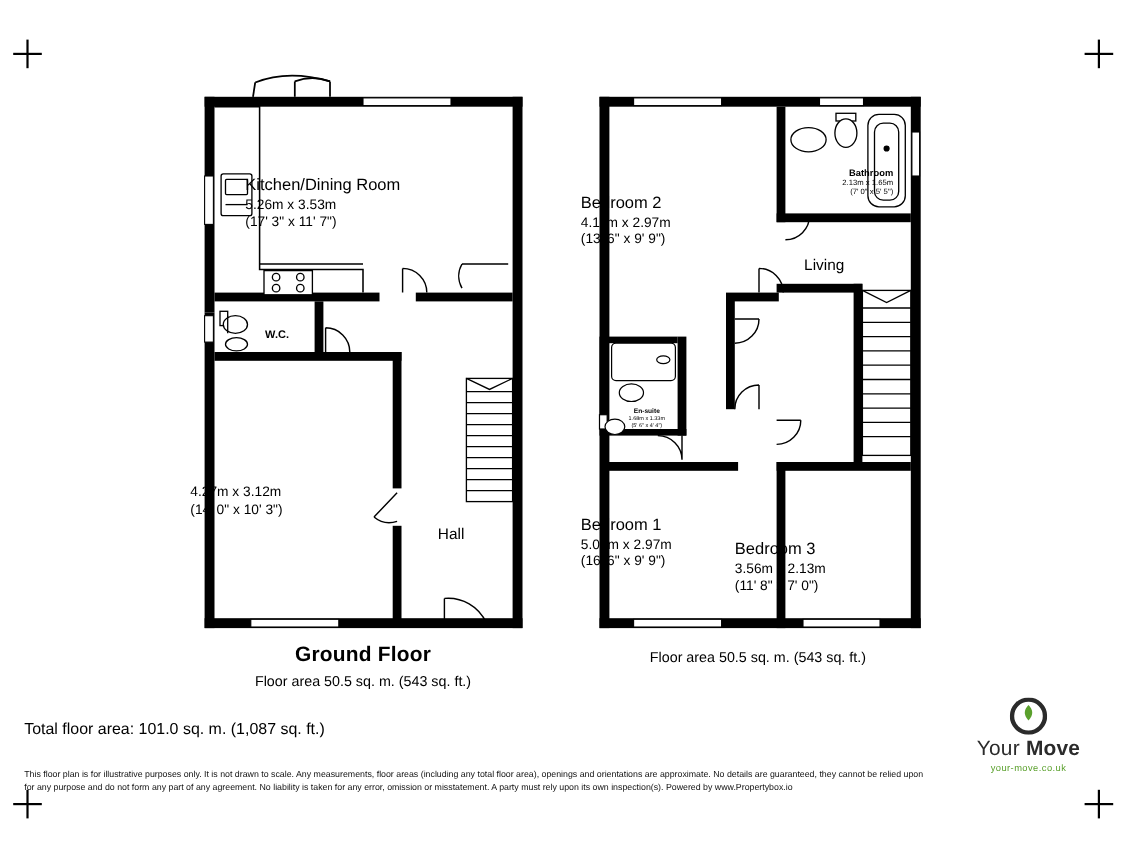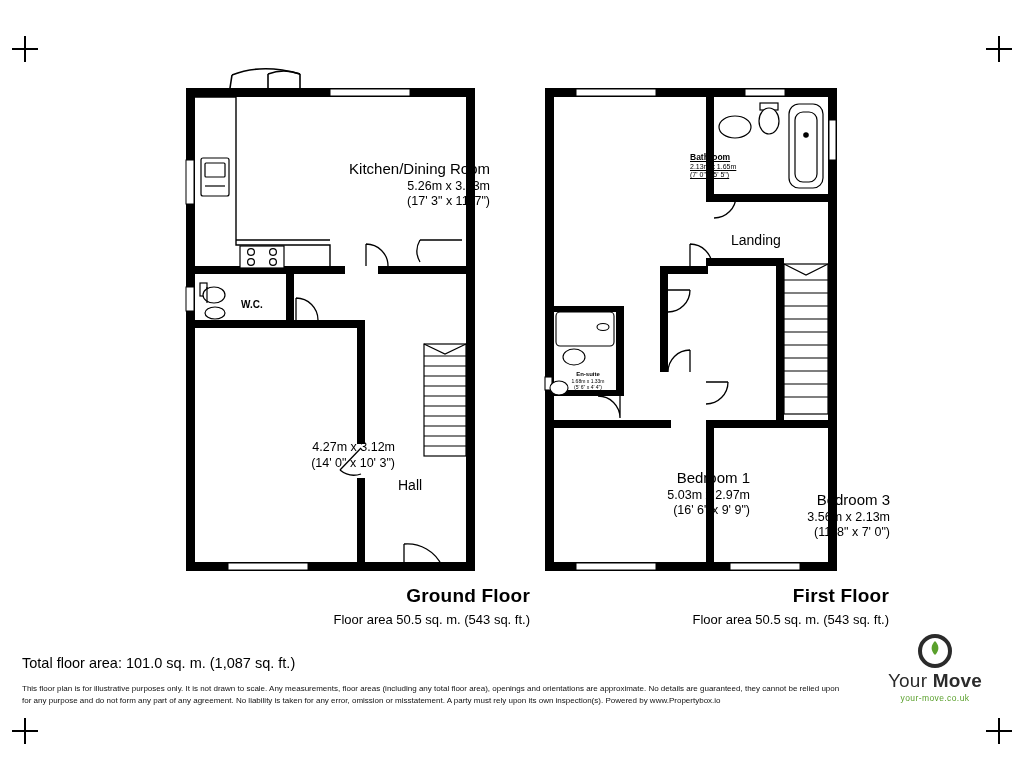--- a/index.html
+++ b/index.html
@@ -42,52 +42,53 @@
   .crop.bl::before { left: 0; bottom: 12px; width: 26px; height: 2px; }
   .crop.bl::after  { left: 12px; bottom: 0; width: 2px; height: 26px; }
   .crop.br { right: 12px; bottom: 24px; }
   .crop.br::before { right: 0; bottom: 12px; width: 26px; height: 2px; }
   .crop.br::after  { right: 12px; bottom: 0; width: 2px; height: 26px; }
 
   .plan-svg { position: absolute; left: 0; top: 0; }
 
   .room-label {
     position: absolute;
-    text-align: right;
+    text-align: left;
     line-height: 1.25;
     white-space: nowrap;
+    padding-left: 23px;
   }
   .room-title { font-size: 15px; }
   .room-dim { font-size: 12.5px; }
   .room-dim2 { font-size: 12.5px; }
 
-  .small-label { position: absolute; text-align: left; line-height: 1.25; white-space: nowrap; text-decoration: underline; }
+  .small-label { position: absolute; text-align: right; line-height: 1.25; white-space: nowrap; }
   .small-title { font-size: 8.5px; font-weight: bold; }
   .small-dim { font-size: 7px; }
 
   .tiny-label { position: absolute; text-align: center; line-height: 1.2; white-space: nowrap; }
   .tiny-title { font-size: 6px; font-weight: bold; }
   .tiny-dim { font-size: 5px; }
 
   .wc-label { position: absolute; font-size: 10px; font-weight: bold; }
   .hall-label { position: absolute; font-size: 14px; text-align: center; }
   .landing-label { position: absolute; font-size: 14px; }
 
-  .floor-caption { position: absolute; text-align: right; width: 400px; }
+  .floor-caption { position: absolute; text-align: center; width: 400px; }
   .floor-name { font-size: 19px; font-weight: bold; letter-spacing: .2px; }
   .floor-area { font-size: 13px; margin-top: 5px; }
 
   .total-area {
     position: absolute;
     left: 22px; top: 655px;
     font-size: 14.5px;
   }
   .disclaimer {
     position: absolute;
-    left: 22px; top: 683px;
+    left: 22px; top: 698px;
     width: 828px;
     font-size: 8px;
     line-height: 1.45;
     color: #111;
     text-align: left;
   }
 
   .logo-box {
     position: absolute;
     right: 18px; top: 634px;
@@ -308,20 +309,25 @@
   </div>
 
   <div class="room-label" style="left:150px; top:440px; width:245px;">
     <div class="room-dim">4.27m x 3.12m</div>
     <div class="room-dim2">(14' 0" x 10' 3")</div>
   </div>
 
   <div class="hall-label" style="left:398px; top:477px;">Hall</div>
   <div class="wc-label" style="left:241px; top:299px;">W.C.</div>
 
+  <div class="room-label" style="left:505px; top:176px; width:245px;">
+    <div class="room-title">Bedroom 2</div>
+    <div class="room-dim">4.11m x 2.97m</div>
+    <div class="room-dim2">(13' 6" x 9' 9")</div>
+  </div>
 
   <div class="room-label" style="left:505px; top:469px; width:245px;">
     <div class="room-title">Bedroom 1</div>
     <div class="room-dim">5.03m x 2.97m</div>
     <div class="room-dim2">(16' 6" x 9' 9")</div>
   </div>
 
   <div class="room-label" style="left:645px; top:448px; width:245px;margin-top:43px;">
     <div class="room-title">Bedroom 3</div>
     <div class="room-dim">3.56m x 2.13m</div>
@@ -333,29 +339,28 @@
     <div class="small-dim">2.13m x 1.65m</div>
     <div class="small-dim">(7' 0" x 5' 5")</div>
   </div>
 
   <div class="tiny-label" style="left:548px; top:371px; width:80px;">
     <div class="tiny-title">En-suite</div>
     <div class="tiny-dim">1.68m x 1.33m</div>
     <div class="tiny-dim">(5' 6" x 4' 4")</div>
   </div>
 
-  <div class="landing-label" style="left:731px; top:232px;">Landing</div>
+  <div class="landing-label" style="left:731px; top:232px;">Living</div>
 
   <div class="floor-caption" style="left:130px; top:585px;">
     <div class="floor-name">Ground Floor</div>
     <div class="floor-area">Floor area 50.5 sq. m. (543 sq. ft.)</div>
   </div>
 
   <div class="floor-caption" style="left:489px; top:585px;">
-    <div class="floor-name">First Floor</div>
     <div class="floor-area">Floor area 50.5 sq. m. (543 sq. ft.)</div>
   </div>
 
   <div class="total-area">Total floor area: 101.0 sq. m. (1,087 sq. ft.)</div>
   <div class="disclaimer">This floor plan is for illustrative purposes only. It is not drawn to scale. Any measurements, floor areas (including any total floor area), openings and orientations are approximate. No details are guaranteed, they cannot be relied upon for any purpose and do not form any part of any agreement. No liability is taken for any error, omission or misstatement. A party must rely upon its own inspection(s). Powered by www.Propertybox.io</div>
 
   <div class="logo-box">
     <svg class="logo-mark" width="34" height="34" viewBox="0 0 34 34">
       <circle cx="17" cy="17" r="15" fill="none" stroke="#2b2b2b" stroke-width="4"></circle>
       <path d="M17 7 C21 11, 22 16, 17 21 C12 16, 13 11, 17 7 Z" fill="#5aa02c"></path>

